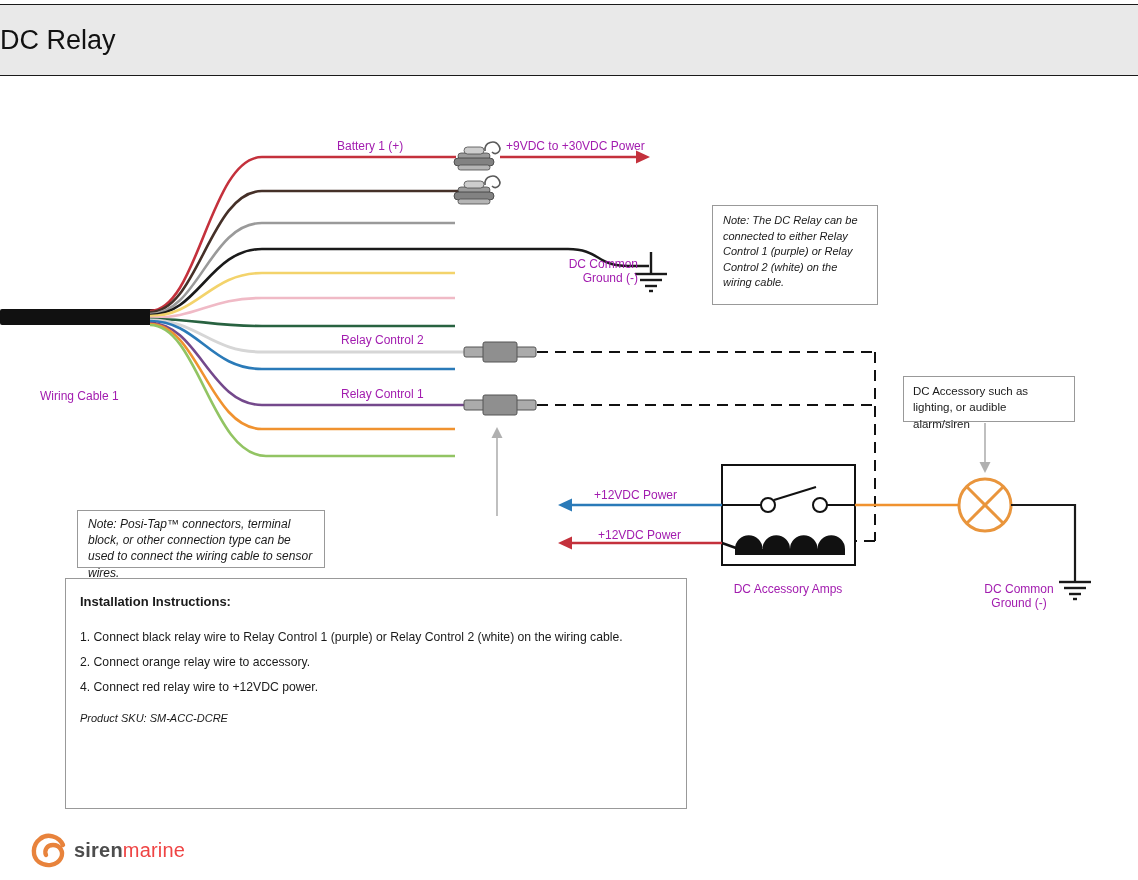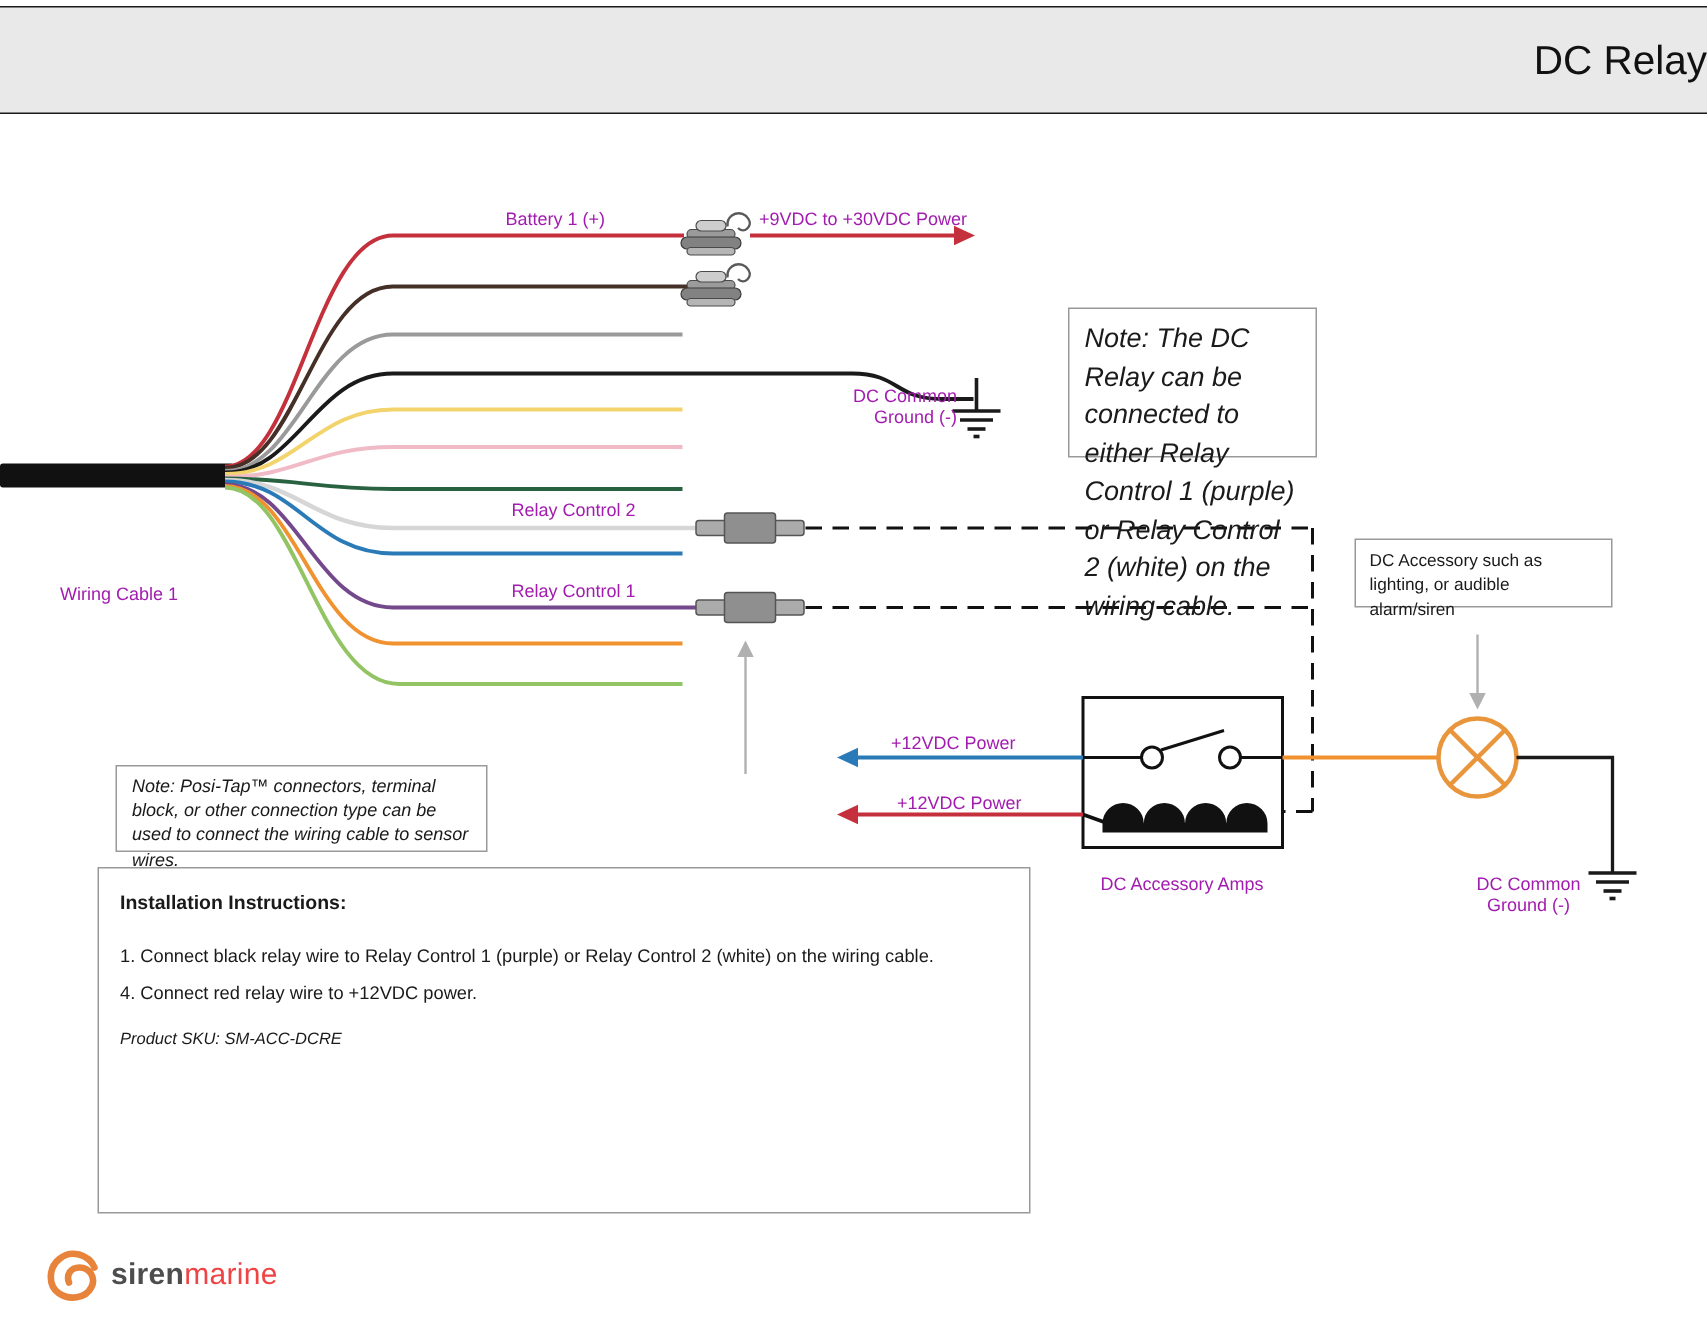--- a/index.html
+++ b/index.html
@@ -3,33 +3,33 @@
 <meta charset="utf-8">
 <style>
   html,body { margin:0; padding:0; }
   body {
     width:1138px; height:880px; position:relative; overflow:hidden;
     background:#ffffff; font-family:"Liberation Sans", sans-serif; color:#1a1a1a;
   }
   .header {
     position:absolute; top:4px; left:0; width:1138px; height:72px;
     background:#e9e9e9; border-top:1px solid #1a1a1a; border-bottom:1px solid #1a1a1a;
-    box-sizing:border-box; display:flex; align-items:center; justify-content:flex-end;
+    box-sizing:border-box; display:flex; align-items:center; justify-content:flex-start;
   }
   .header-title { font-size:27px; color:#111; }
   svg.diagram { position:absolute; top:0; left:0; }
   .lbl {
     position:absolute; font-size:12px; color:#a21caf; line-height:1.2;
     white-space:pre-line;
   }
   .right { text-align:right; }
   .center { text-align:center; }
   .note-box {
     position:absolute; background:#fff; border:1px solid #999; color:#1a1a1a;
-    box-sizing:border-box; font-size:18px; line-height:1.42;
+    box-sizing:border-box; font-size:11px; line-height:1.42;
   }
   .italic { font-style:italic; }
   .inst-box {
     left:65px; top:578px; width:622px; height:231px; padding:12px 14px; font-size:12.2px;
   }
   .inst-heading { font-weight:bold; font-size:13px; margin:2px 0 18px 0; }
   .inst-item { font-size:12.2px; margin:0 0 7px 0; white-space:nowrap; line-height:1.45; }
   .inst-note { font-style:italic; font-size:12.2px; line-height:1.55; margin-top:12px; }
   .inst-sku { font-style:italic; font-size:11px; margin-top:14px; }
   .brand {
@@ -153,26 +153,27 @@
 <div class="lbl" style="left:40px; top:346px;margin-top:43px;">Wiring Cable 1</div>
 <div class="lbl" style="left:341px; top:333px;">Relay Control 2</div>
 <div class="lbl" style="left:341px; top:387px;">Relay Control 1</div>
 <div class="lbl" style="left:594px; top:488px;">+12VDC Power</div>
 <div class="lbl" style="left:598px; top:528px;">+12VDC Power</div>
 <div class="lbl center" style="left:720px; top:582px; width:136px;">DC Accessory Amps</div>
 <div class="lbl center" style="left:980px; top:582px; width:78px;">DC Common
 Ground (-)</div>
 
 <div class="note-box italic" style="left:712px; top:205px; width:166px; height:100px; padding:7px 10px;">Note: The DC Relay can be connected to either Relay Control 1 (purple) or Relay Control 2 (white) on the wiring cable.</div>
-<div class="note-box" style="left:903px; top:359px; width:172px; height:46px; padding:6px 9px; white-space:pre-line; font-size:11.5px;">DC Accessory such as
+<div class="note-box" style="left:903px; top:376px; width:172px; height:46px; padding:6px 9px; white-space:pre-line; font-size:11.5px;">DC Accessory such as
 lighting, or audible alarm/siren</div>
 <div class="note-box italic" style="left:65px; top:510px; width:248px; height:58px; padding:5px 10px; font-size:12px; line-height:1.35;margin-left:12px;">Note: Posi-Tap™ connectors, terminal block, or other connection type can be used to connect the wiring cable to sensor wires.</div>
 
 <div class="note-box inst-box">
   <div class="inst-heading">Installation Instructions:</div>
   <div>
     <div class="inst-item">1. Connect black relay wire to Relay Control 1 (purple) or Relay Control 2 (white) on the wiring cable.</div>
+    <div class="inst-item">2. Connect orange relay wire to accessory.</div>
     <div class="inst-item">4. Connect red relay wire to +12VDC power.</div>
   </div>
   <div class="inst-sku">Product SKU: SM-ACC-DCRE</div>
 </div>
 
 <div class="brand"><span class="brand-bold">siren</span><span class="brand-light">marine</span></div>
 
 </body></html>

